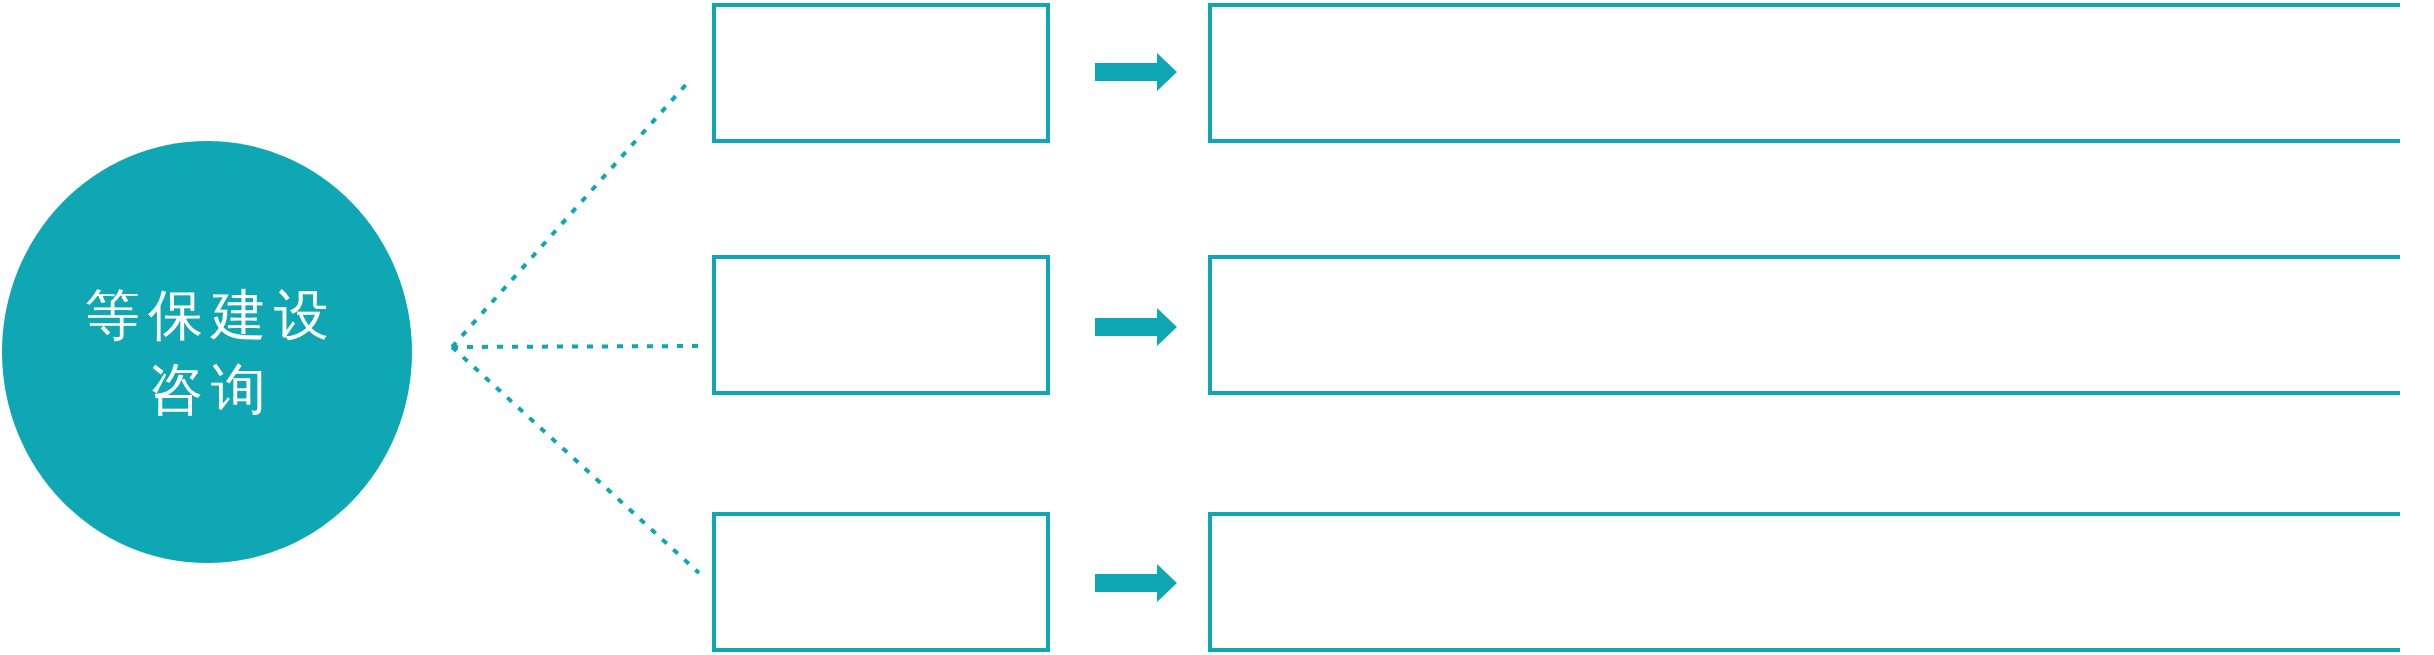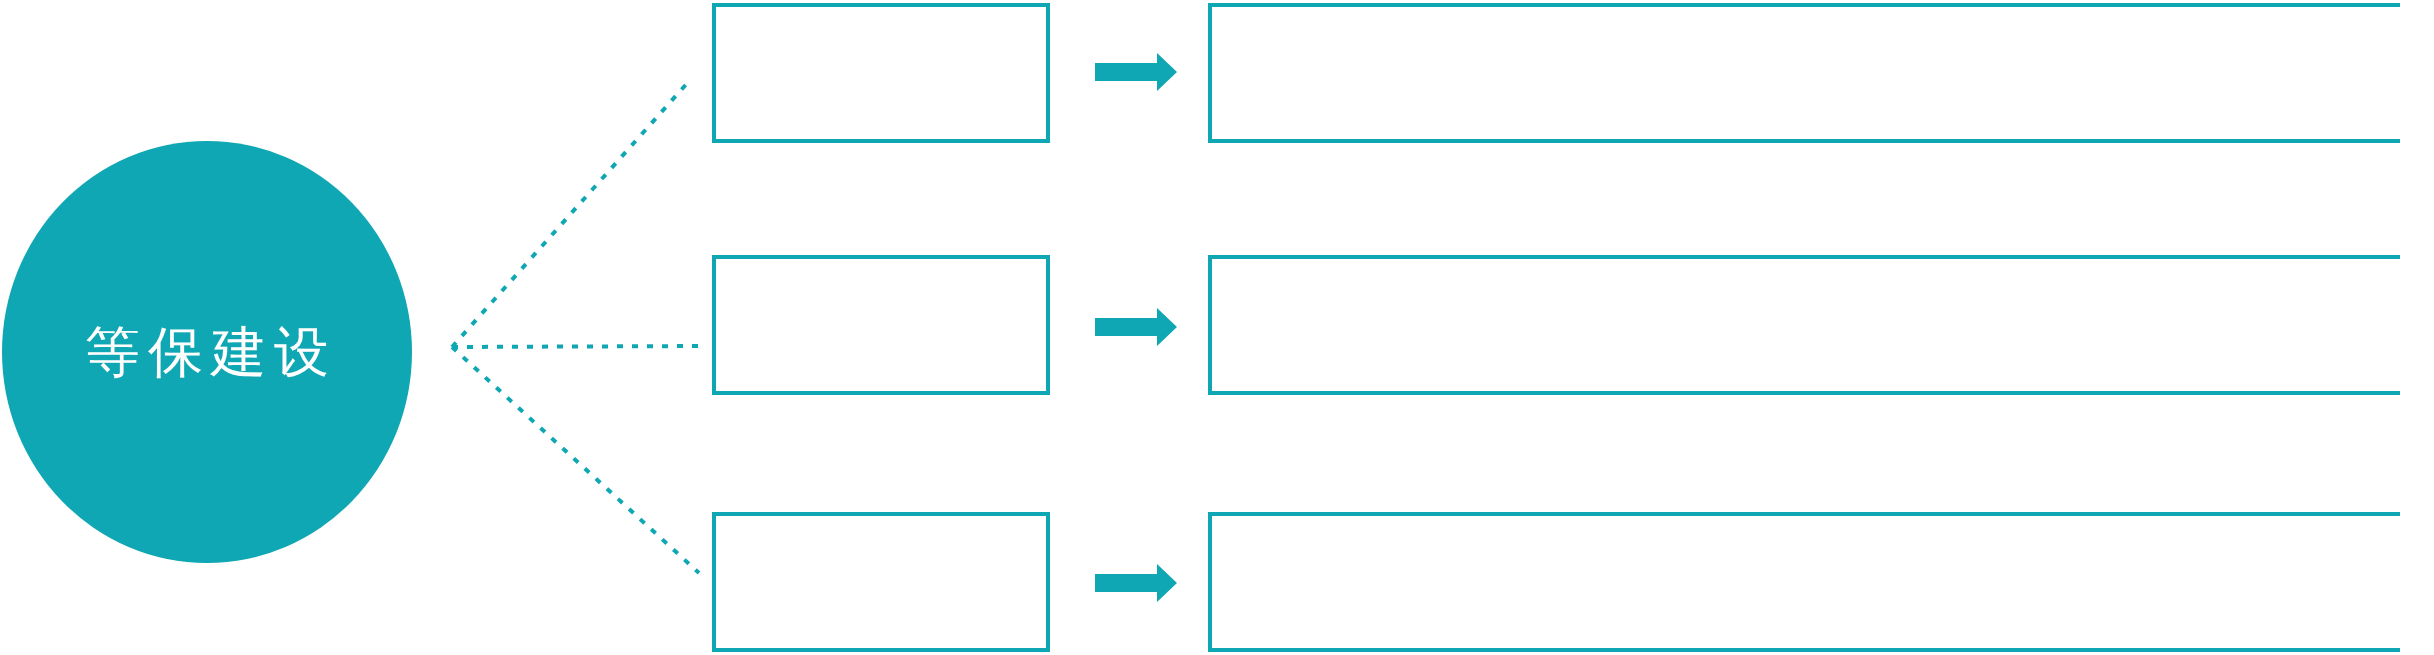--- a/index.html
+++ b/index.html
@@ -46,20 +46,21 @@
 <div class="canvas">
 
   <svg class="connector-svg" viewBox="0 0 2434 655" xmlns="http://www.w3.org/2000/svg" aria-hidden="true">
     <line x1="452" y1="347" x2="690" y2="80"></line>
     <line x1="452" y1="347" x2="703" y2="346"></line>
     <line x1="452" y1="347" x2="699" y2="573"></line>
   </svg>
 
   <div class="topic-circle">
     <div class="line">等保建设</div>
+    <div class="line">咨询</div>
   </div>
 
   <div class="box option-box row1">
     <span></span>
   </div>
   <div class="arrow arrow-r1">
     <svg viewBox="0 0 82 38" xmlns="http://www.w3.org/2000/svg" aria-hidden="true">
       <polygon points="0,10 62,10 62,0 82,19 62,38 62,28 0,28"></polygon>
     </svg>
   </div>

